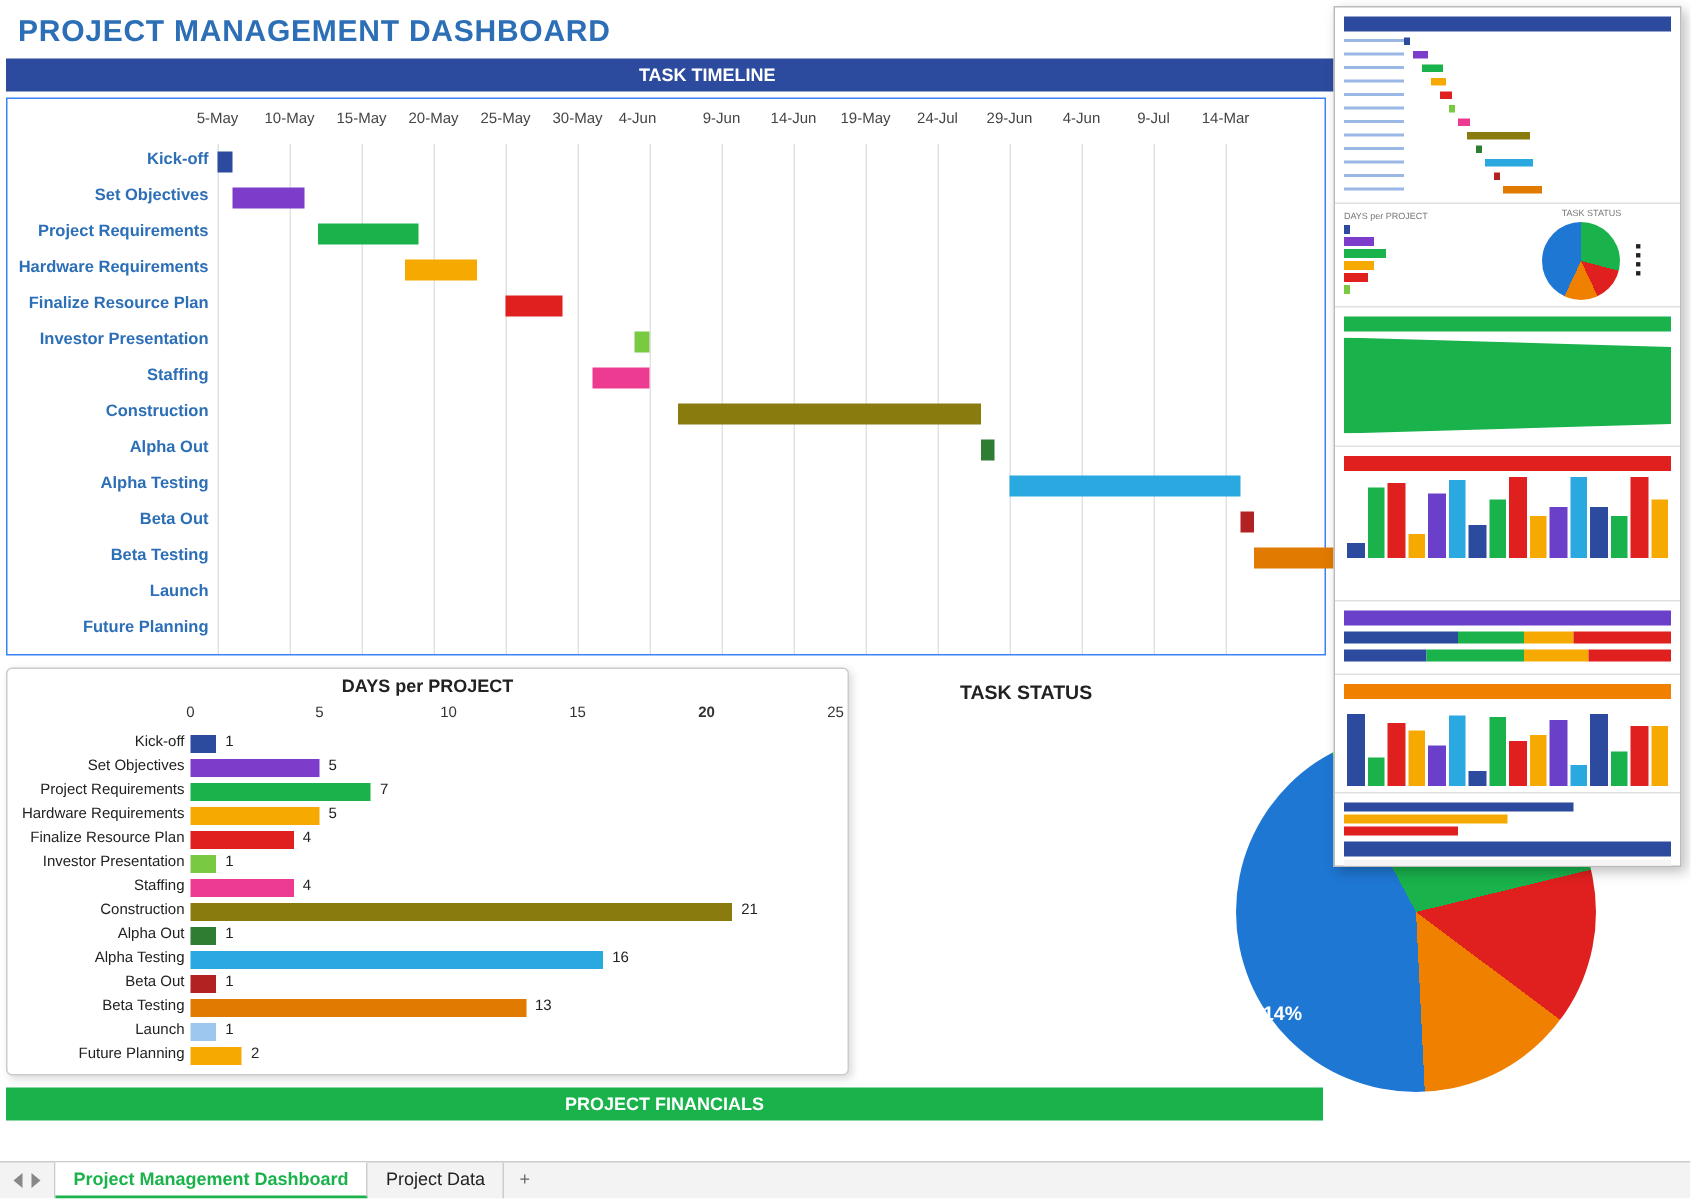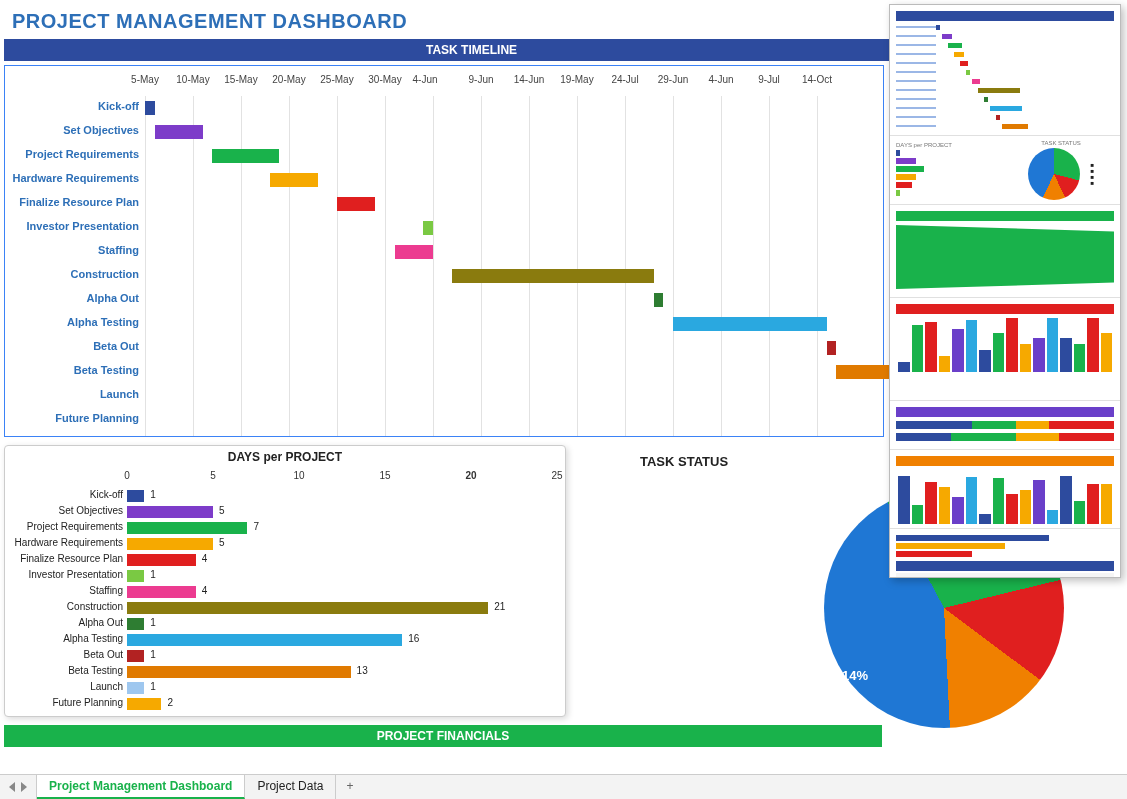--- a/index.html
+++ b/index.html
@@ -83,21 +83,21 @@
       <div class="gantt-tick" style="left: 192px;">25-May</div>
       <div class="gantt-tick" style="left: 240px;">30-May</div>
       <div class="gantt-tick" style="left: 280px;">4-Jun</div>
       <div class="gantt-tick" style="left: 336px;">9-Jun</div>
       <div class="gantt-tick" style="left: 384px;">14-Jun</div>
       <div class="gantt-tick" style="left: 432px;">19-May</div>
       <div class="gantt-tick" style="left: 480px;">24-Jul</div>
       <div class="gantt-tick" style="left: 528px;">29-Jun</div>
       <div class="gantt-tick" style="left: 576px;">4-Jun</div>
       <div class="gantt-tick" style="left: 624px;">9-Jul</div>
-      <div class="gantt-tick" style="left: 672px;">14-Oct</div>
+      <div class="gantt-tick" style="left: 672px;">14-Mar</div>
     </div>
   <div class="gantt-body">
     <div class="gantt-grid" id="gantt-grid">
         <div class="gantt-vline" style="left: 0px;"></div>
         <div class="gantt-vline" style="left: 48px;"></div>
         <div class="gantt-vline" style="left: 96px;"></div>
         <div class="gantt-vline" style="left: 144px;"></div>
         <div class="gantt-vline" style="left: 192px;"></div>
         <div class="gantt-vline" style="left: 240px;"></div>
         <div class="gantt-vline" style="left: 288px;"></div>

